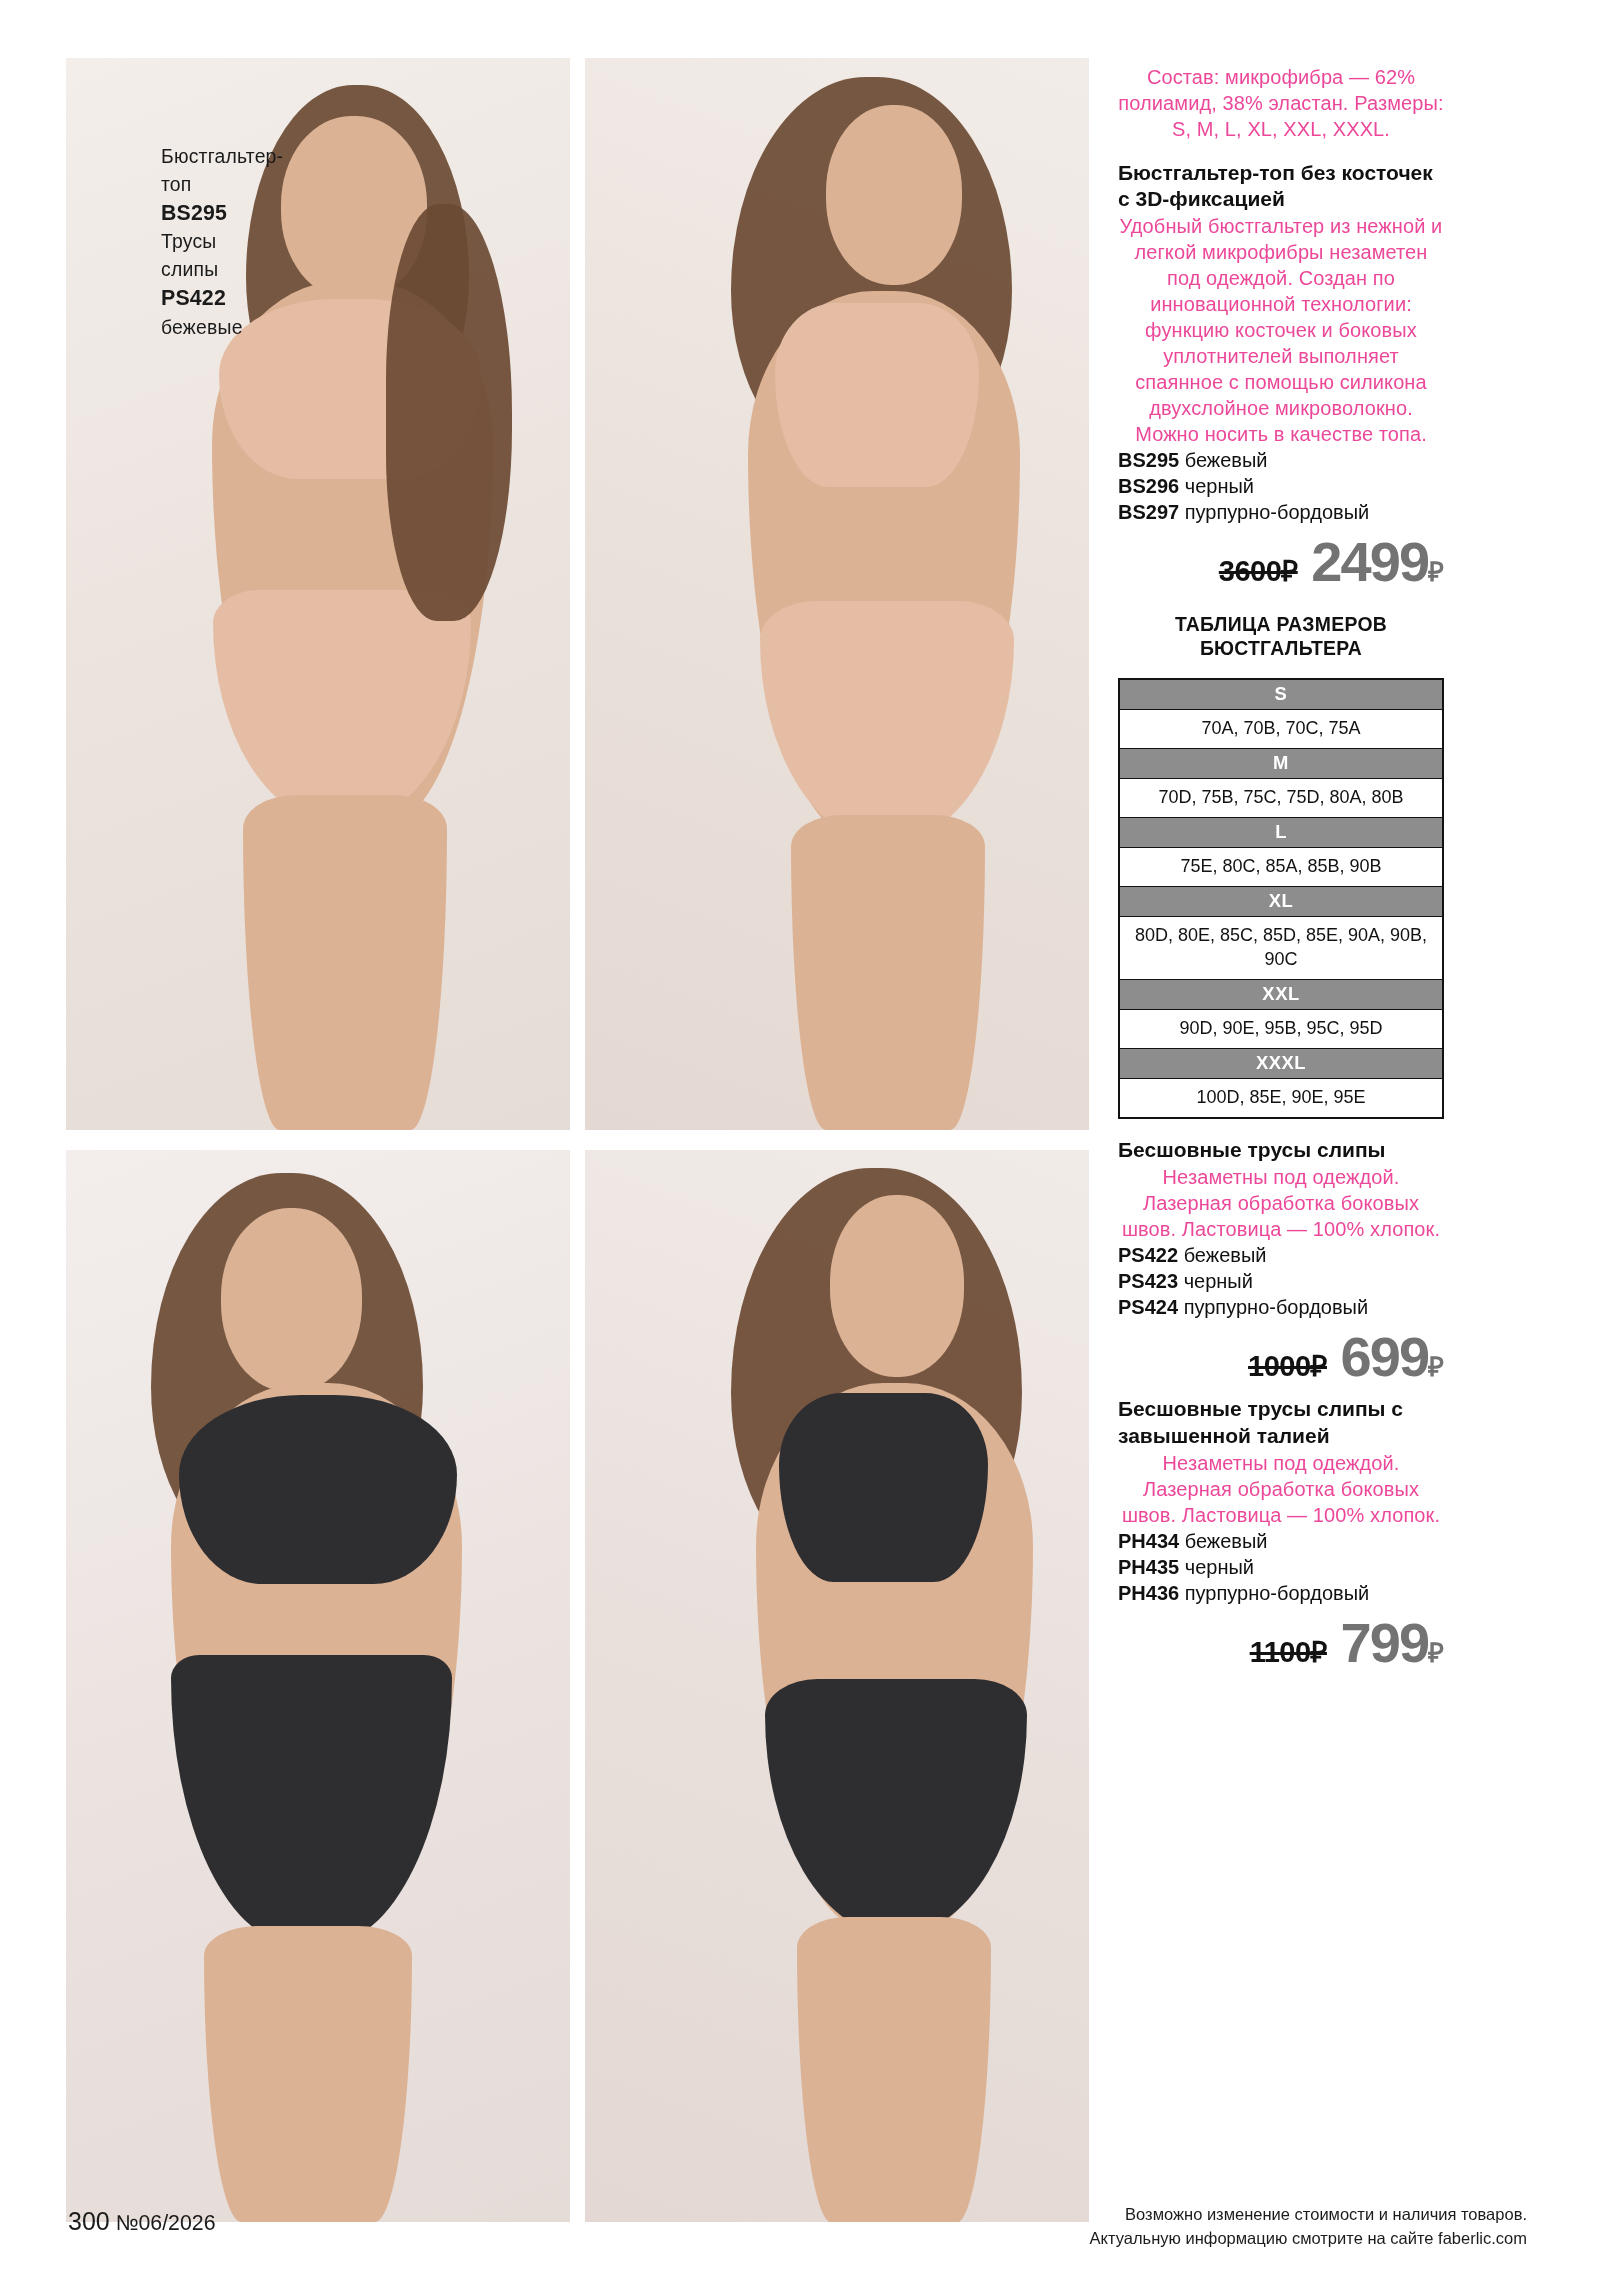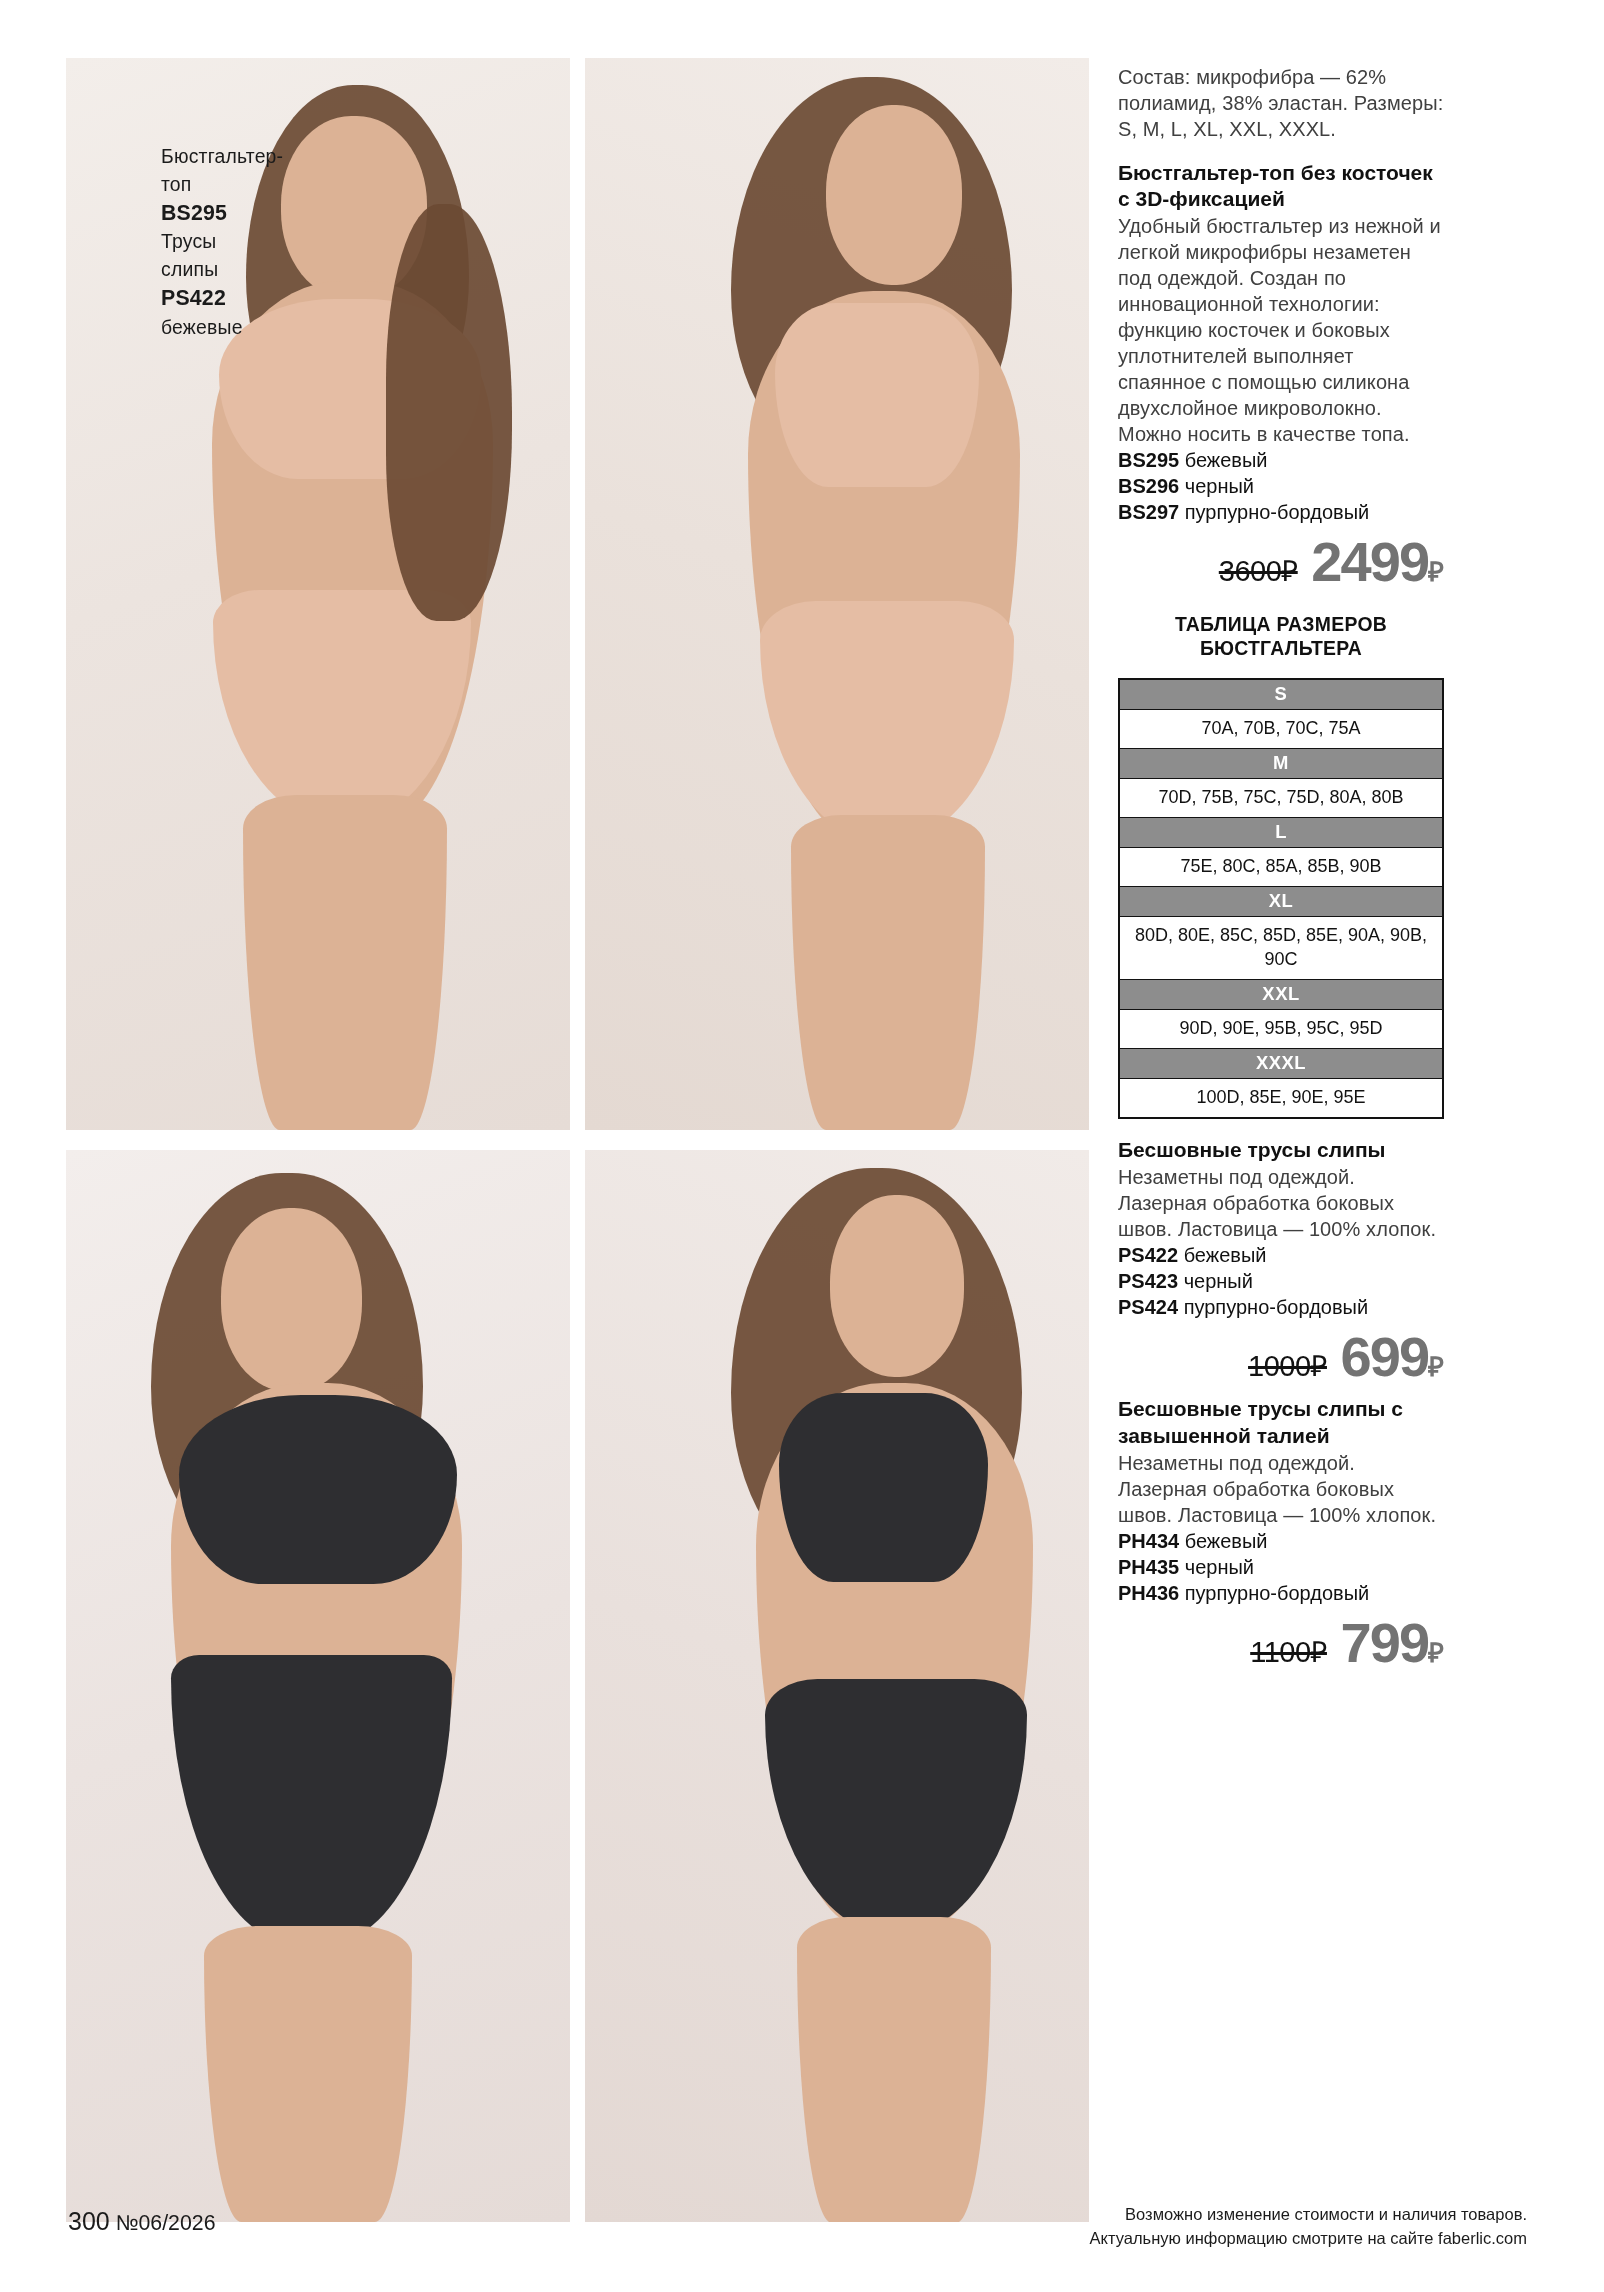--- a/index.html
+++ b/index.html
@@ -84,22 +84,23 @@
   
   #info-col {
     position: absolute;
     left: 1118px;
     top: 64px;
     width: 326px;
   }
   .txt {
     font-size: 20px;
     line-height: 1.30;
-    color: #404040;
+    color: #ec4899;
     letter-spacing: 0.1px;
+    text-align: center;
   }
   .txt-bold {
     font-weight: 700;
     font-size: 21px;
     line-height: 1.28;
   }
   .gap-s { height: 12.6px; }
   .gap-m { height: 17.5px; }
 
   .code-line {
@@ -111,21 +112,21 @@
   
   .price-row {
     display: flex;
     align-items: baseline;
     justify-content: flex-end;
     gap: 13.6px;
     margin-top: 9.7px;
   }
   .price-old {
     font-size: 29px;
-    font-weight: 400;
+    font-weight: 700;
     color: #121212;
     text-decoration: line-through;
     text-decoration-thickness: 2.9px;
     letter-spacing: -0.5px;
     margin-left: 35px;
   }
   .price-new {
     font-size: 56px;
     font-weight: 700;
     color: #737373;

